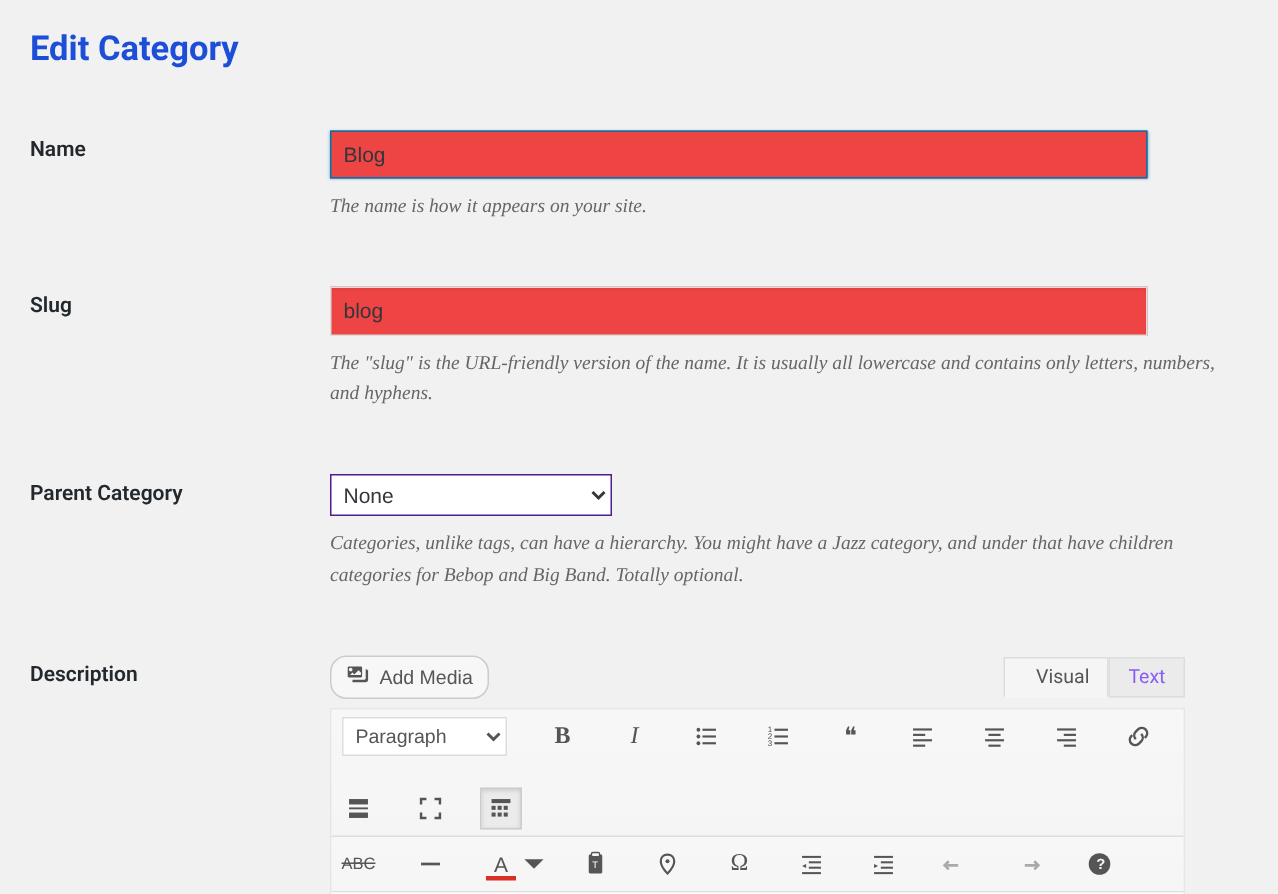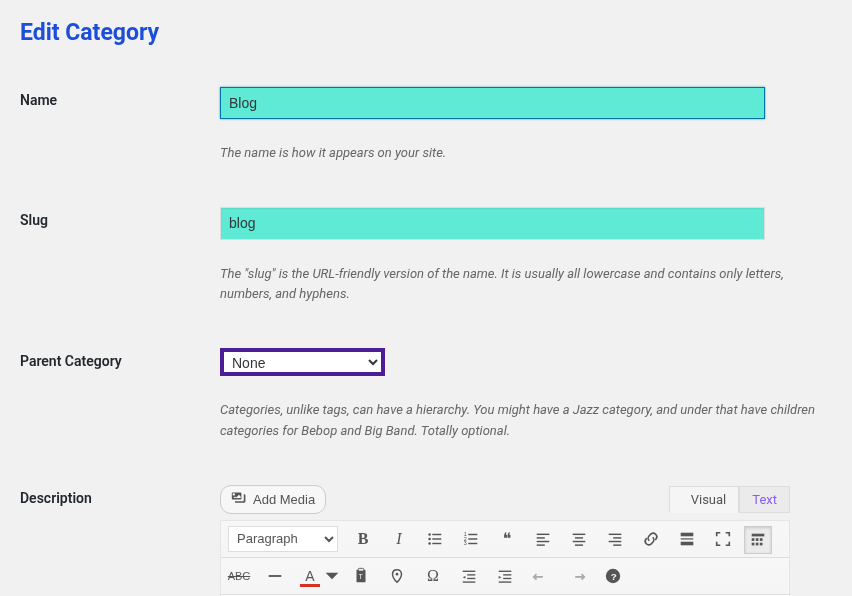--- a/index.html
+++ b/index.html
@@ -39,40 +39,41 @@
     vertical-align: top;
     padding: 15px 10px 15px 0;
   }
   .reg-input {
     width: 100%;
     max-width: 545px;
     padding: 4px 8px;
     font-size: 14px;
     line-height: 1.6;
     border: 1px solid #ddd;
-    background: #5eead4;
+    background: #ef4444;
     box-shadow: inset 0 1px 2px rgba(0,0,0,0.07);
     color: #32373c;
   }
   .reg-input.focused {
     border: 1px solid #0073aa;
     box-shadow: 0 0 2px rgba(30,140,190,.8);
   }
   .desc {
     font-style: italic;
     color: #666;
     font-size: 13px;
-    margin-top: 24px;
+    margin-top: 8px;
     line-height: 1.6;
     max-width: 600px;
+    font-family: Liberation Serif, serif;
   }
   .sel {
-    width: 165px;
+    width: 188px;
     height: 28px;
-    border: 4px solid #4c1d95;
+    border: 1px solid #4c1d95;
     background: #fff;
     font-size: 14px;
     padding: 2px 4px;
     color: #32373c;
   }
   .media-btn-row {
     display: flex;
     justify-content: space-between;
     align-items: center;
     max-width: 570px;
@@ -113,22 +114,22 @@
   .editor {
     max-width: 570px;
     border: 1px solid #e5e5e5;
   }
   .toolbar {
     background: linear-gradient(#f7f7f7,#f5f5f5);
     border-bottom: 1px solid #ddd;
     padding: 3px 3px;
     display:flex;
     flex-wrap: wrap;
-    align-items: flex-end;
-    gap: 6px;
+    align-items: center;
+    gap: 18px;
   }
   .fmt-sel {
     height: 26px;
     border: 1px solid #ddd;
     background: #fff;
     font-size: 13px;
     width: 110px;
     margin: 2px 4px;
     padding: 0 4px;
     color:#555;

